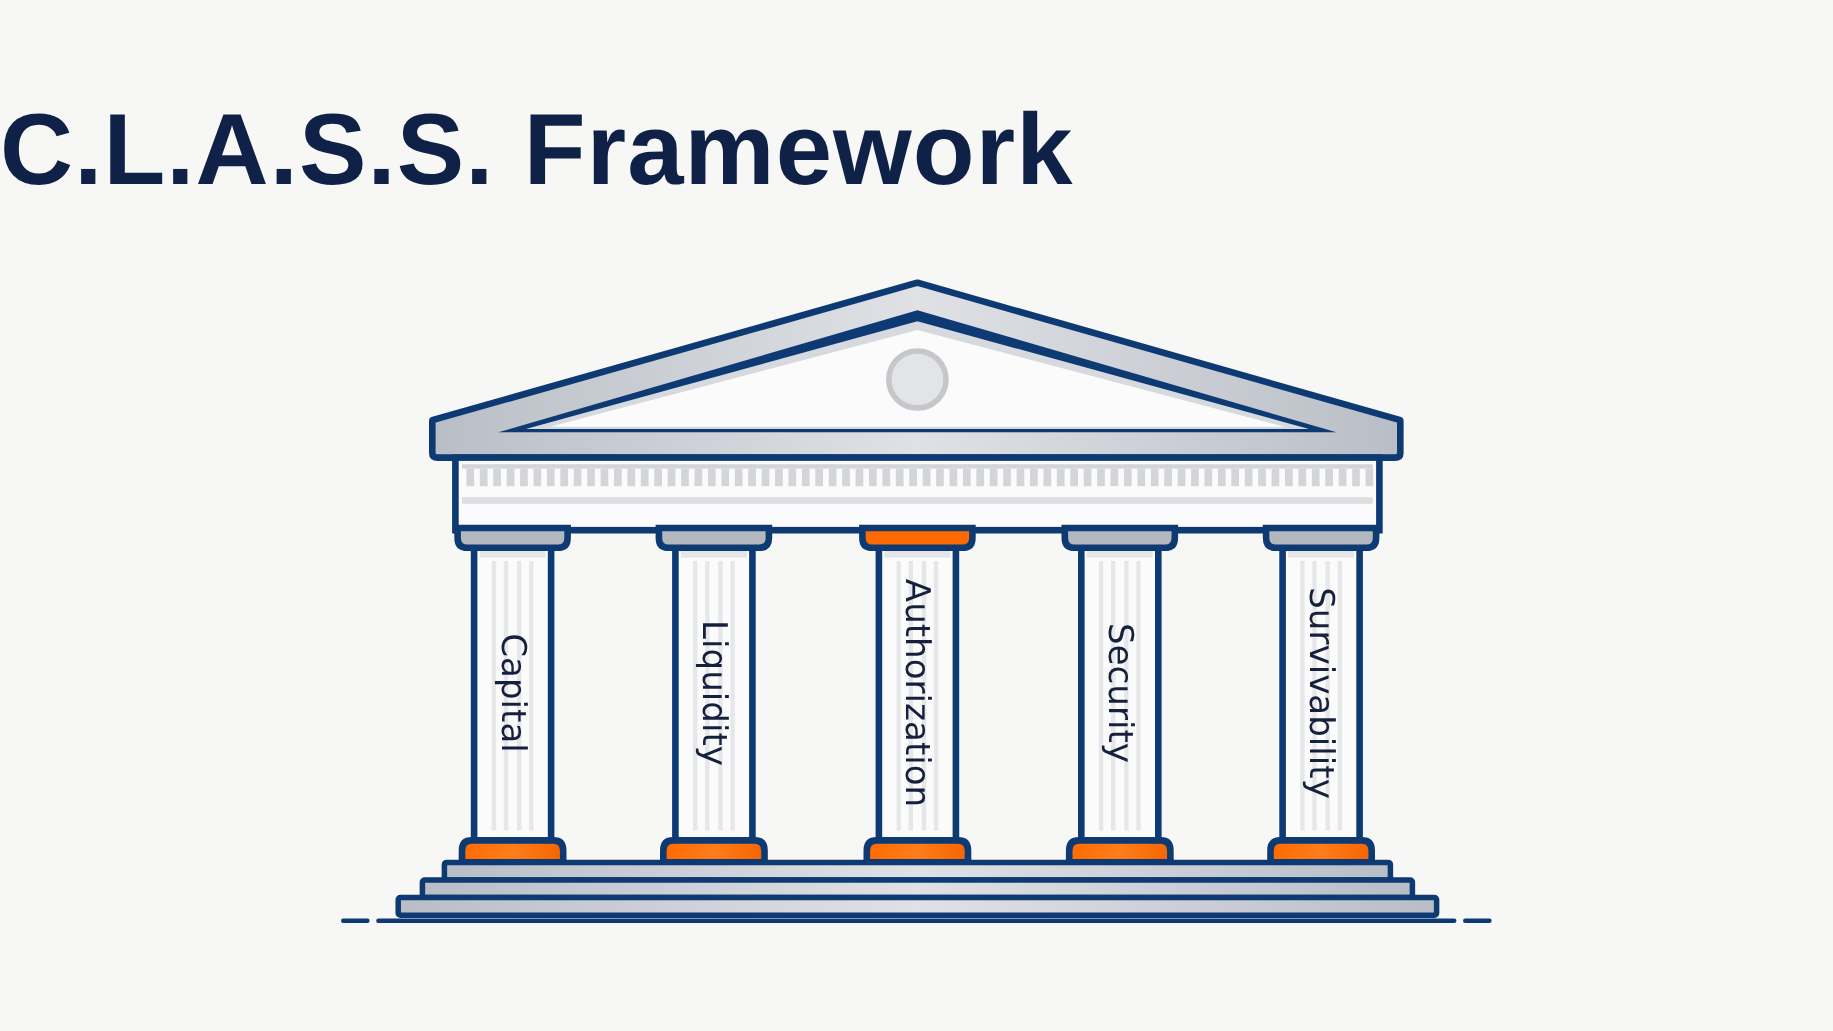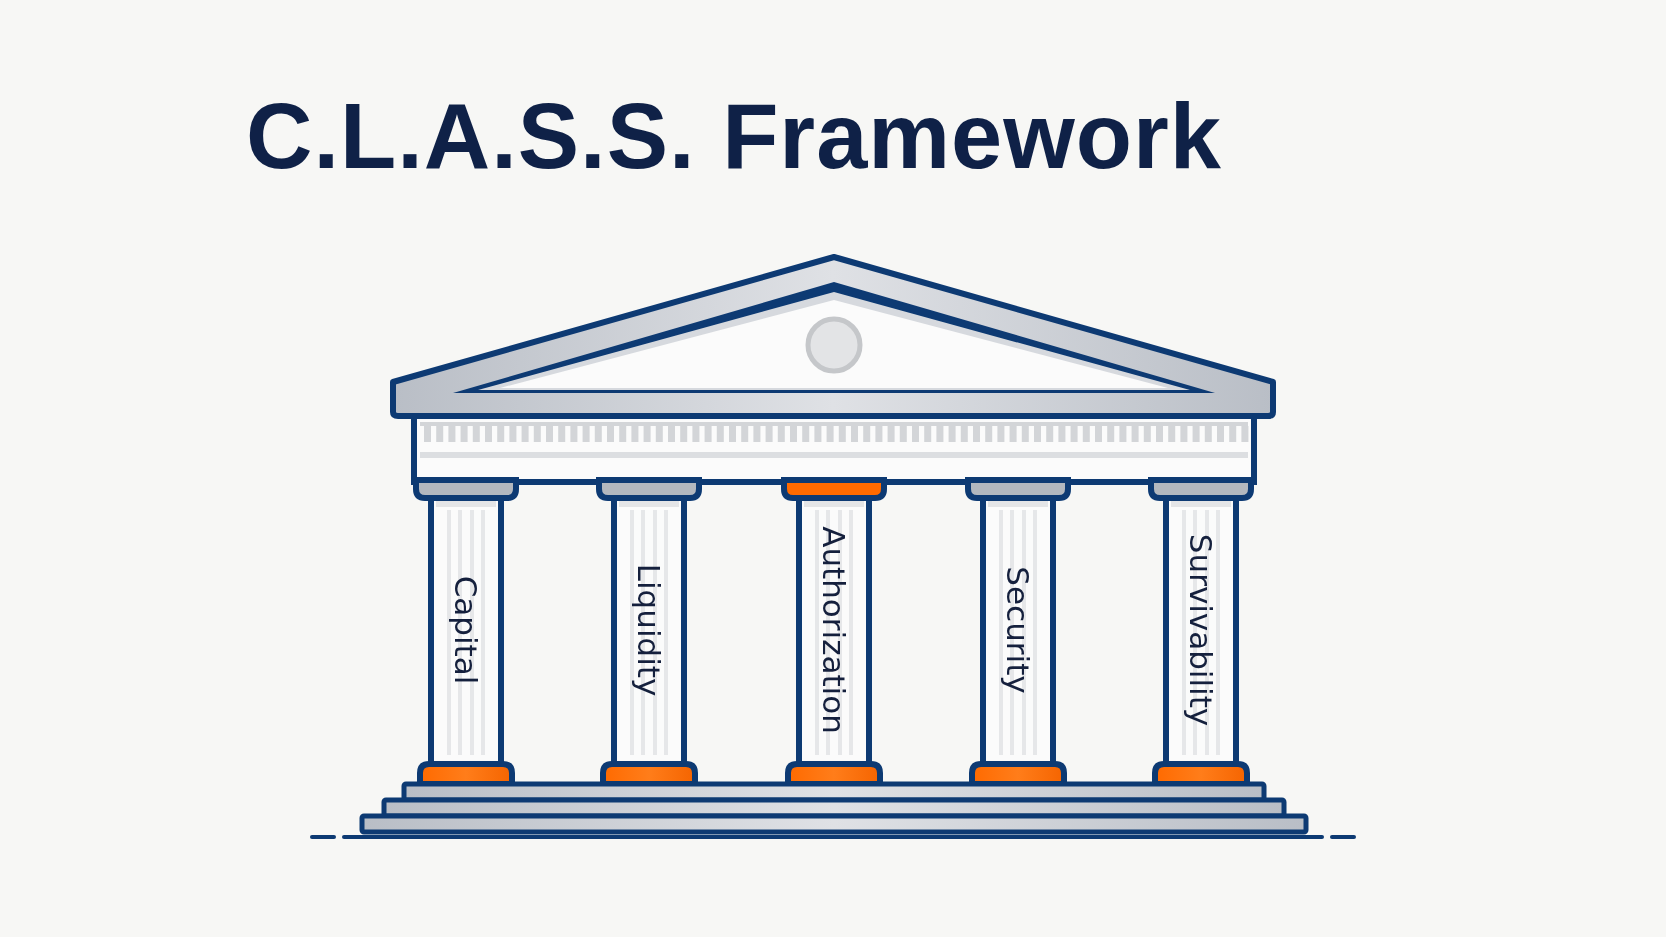--- a/index.html
+++ b/index.html
@@ -4,21 +4,21 @@
 <style>
   html, body { margin: 0; padding: 0; }
   body {
     width: 1666px; height: 937px; overflow: hidden;
     background: #f7f7f5;
     font-family: "Liberation Sans", "DejaVu Sans", sans-serif;
     position: relative;
   }
   .title {
     position: absolute; left: 0; top: 84px; width: 1468px;
-    text-align: center; font-size: 92px; font-weight: 700;
+    font-size: 92px; font-weight: 700;
     color: #0f2147; letter-spacing: 1px;
     font-family: "Liberation Sans", "DejaVu Sans", sans-serif;
   }
   svg.temple { position: absolute; left: 0; top: 0; }
   .pillar-label {
     font-family: "DejaVu Sans", "Liberation Sans", sans-serif;
     font-size: 31px; fill: #15203d;
   }
 </style>
 </head>

